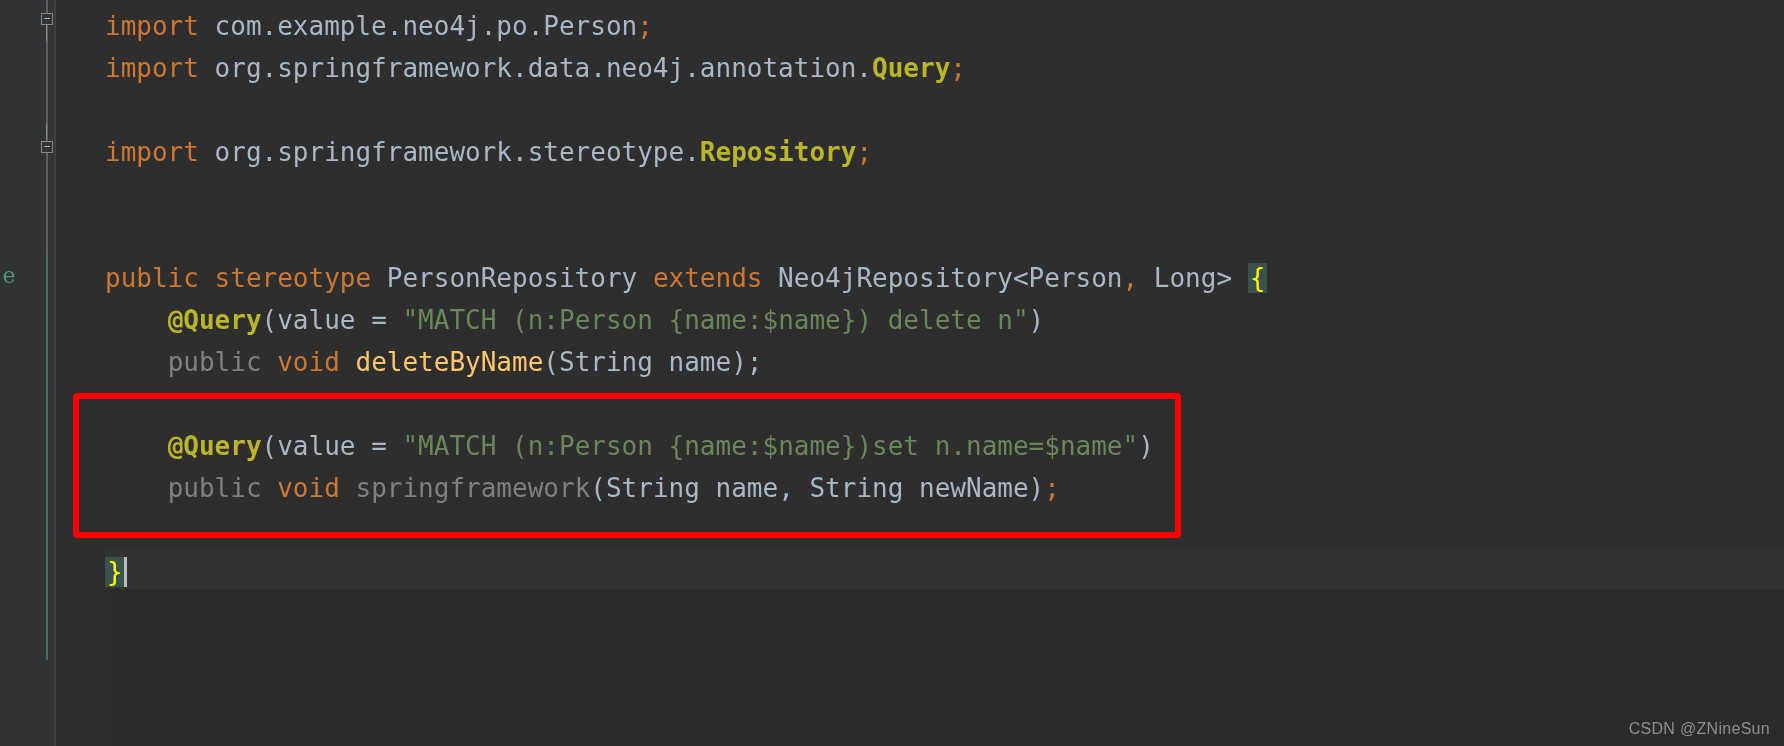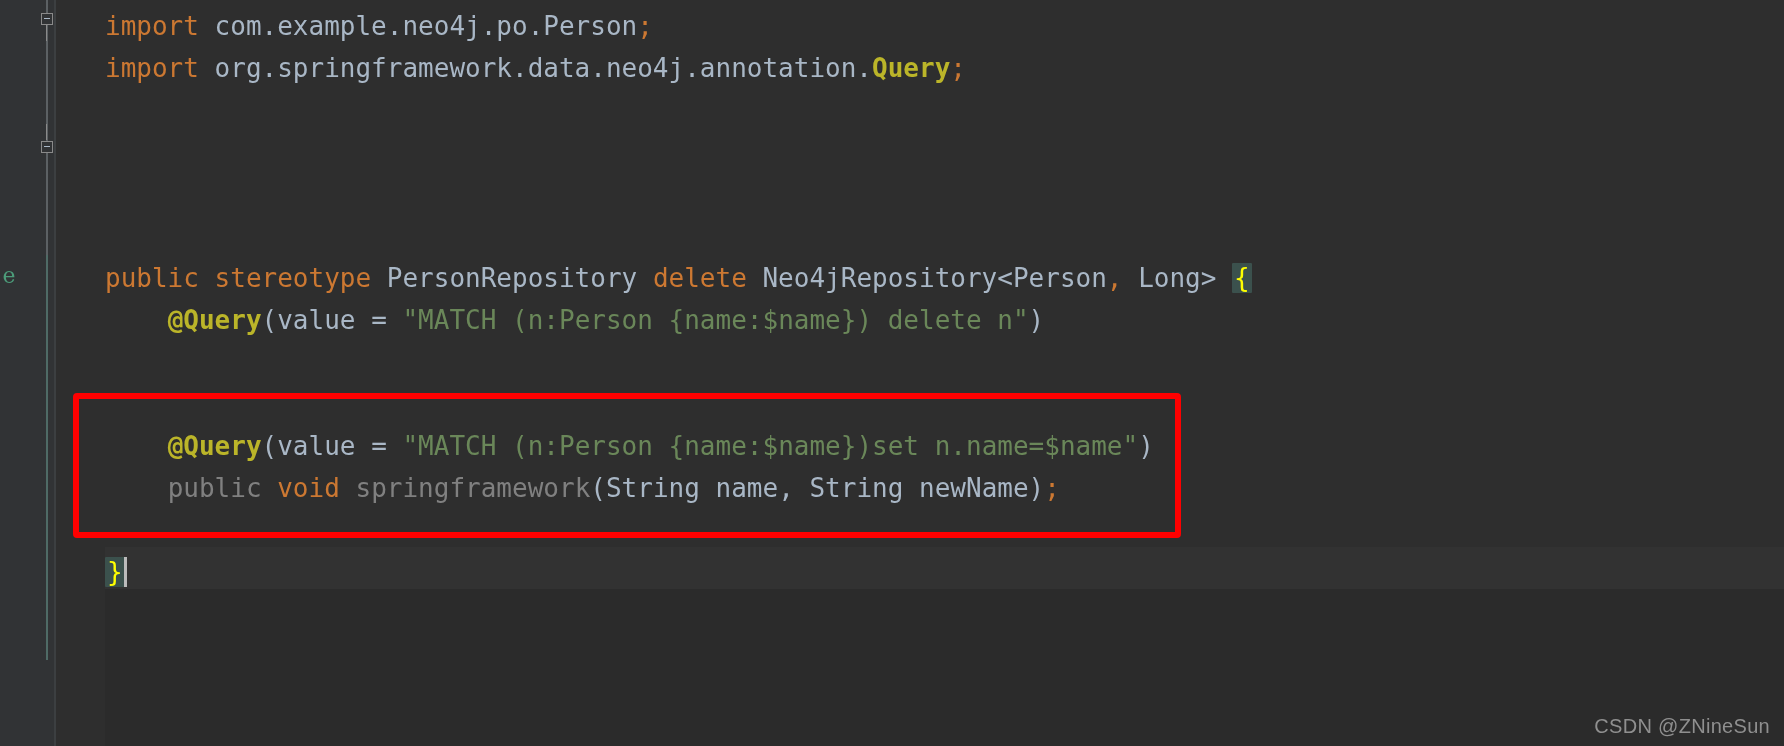--- a/index.html
+++ b/index.html
@@ -177,21 +177,21 @@
     box-sizing: border-box;
     pointer-events: none;
   }
 
   
   .watermark {
     position: absolute;
     right: 14px;
     bottom: 8px;
     color: #8f8f8f;
-    font-size: 20px;
+    font-size: 16px;
     font-family: "Liberation Sans", sans-serif;
     letter-spacing: 0.3px;
     text-align: center;
   }
 </style>
 </head>
 <body>
 
 <div id="editor">
 
@@ -213,23 +213,25 @@
 
   <div class="run-marker">e</div>
 
   <div class="code">
 
     <div class="current-line" style="top: 547px;"></div>
     <div class="bottom-strip" style="top: 589px; height: 157px;"></div>
 
   <div class="line" style="top: 5px;"><span class="kw">import</span><span class="plain"> com.example.neo4j.po.Person</span><span class="kw">;</span></div>
       <div class="line" style="top: 47px;"><span class="kw">import</span><span class="plain"> org.springframework.data.neo4j.annotation.</span><span class="anno">Query</span><span class="kw">;</span></div>
+      <div class="line" style="top: 131px;"><span class="kw">import</span><span class="plain"> org.springframework.stereotype.</span><span class="anno">Repository</span><span class="kw">;</span></div>
       <div class="line" style="top: 173px;"></div>
-      <div class="line" style="top: 257px;"><span class="kw">public</span><span class="plain"> </span><span class="kw">stereotype</span><span class="plain"> PersonRepository </span><span class="kw">delete</span><span class="plain"> Neo4jRepository&lt;Person</span><span class="kw">,</span><span class="plain"> Long&gt; </span><span class="brace brace-hl">{</span></div>
+      <div class="line" style="top: 257px;"><span class="kw">public</span><span class="plain"> </span><span class="kw">stereotype</span><span class="plain"> PersonRepository </span><span class="kw">extends</span><span class="plain"> Neo4jRepository&lt;Person</span><span class="kw">,</span><span class="plain"> Long&gt; </span><span class="brace brace-hl">{</span></div>
       <div class="line" style="top: 299px;"><span class="plain">    </span><span class="anno">@Query</span><span class="plain">(</span><span class="plain">value</span><span class="plain"> = </span><span class="str">"MATCH (n:Person {name:$name}) delete n"</span><span class="plain">)</span></div>
+      <div class="line" style="top: 341px;"><span class="plain">    </span><span class="dim">public</span><span class="plain"> </span><span class="kw">void</span><span class="plain"> </span><span class="meth">deleteByName</span><span class="plain">(String name);</span></div>
       <div class="line" style="top: 383px;"></div>
       <div class="line" style="top: 425px;"><span class="plain">    </span><span class="anno">@Query</span><span class="plain">(</span><span class="plain">value</span><span class="plain"> = </span><span class="str">"MATCH (n:Person {name:$name})set n.name=$name"</span><span class="plain">)</span></div>
       <div class="line" style="top: 467px;"><span class="plain">    </span><span class="dim">public</span><span class="plain"> </span><span class="kw">void</span><span class="plain"> </span><span class="dim">springframework</span><span class="plain">(String name, String newName)</span><span class="kw">;</span></div>
       <div class="line" style="top: 509px;"></div>
       <div class="line" style="top: 551px;"><span class="brace brace-hl">}</span><span class="caret"></span></div>
     </div>
 
   <div class="red-box" style="left: 73px; top: 393px; width: 1108px; height: 145px; border-color: rgb(255, 0, 0);"></div>
 
   <div class="watermark">CSDN @ZNineSun</div>

